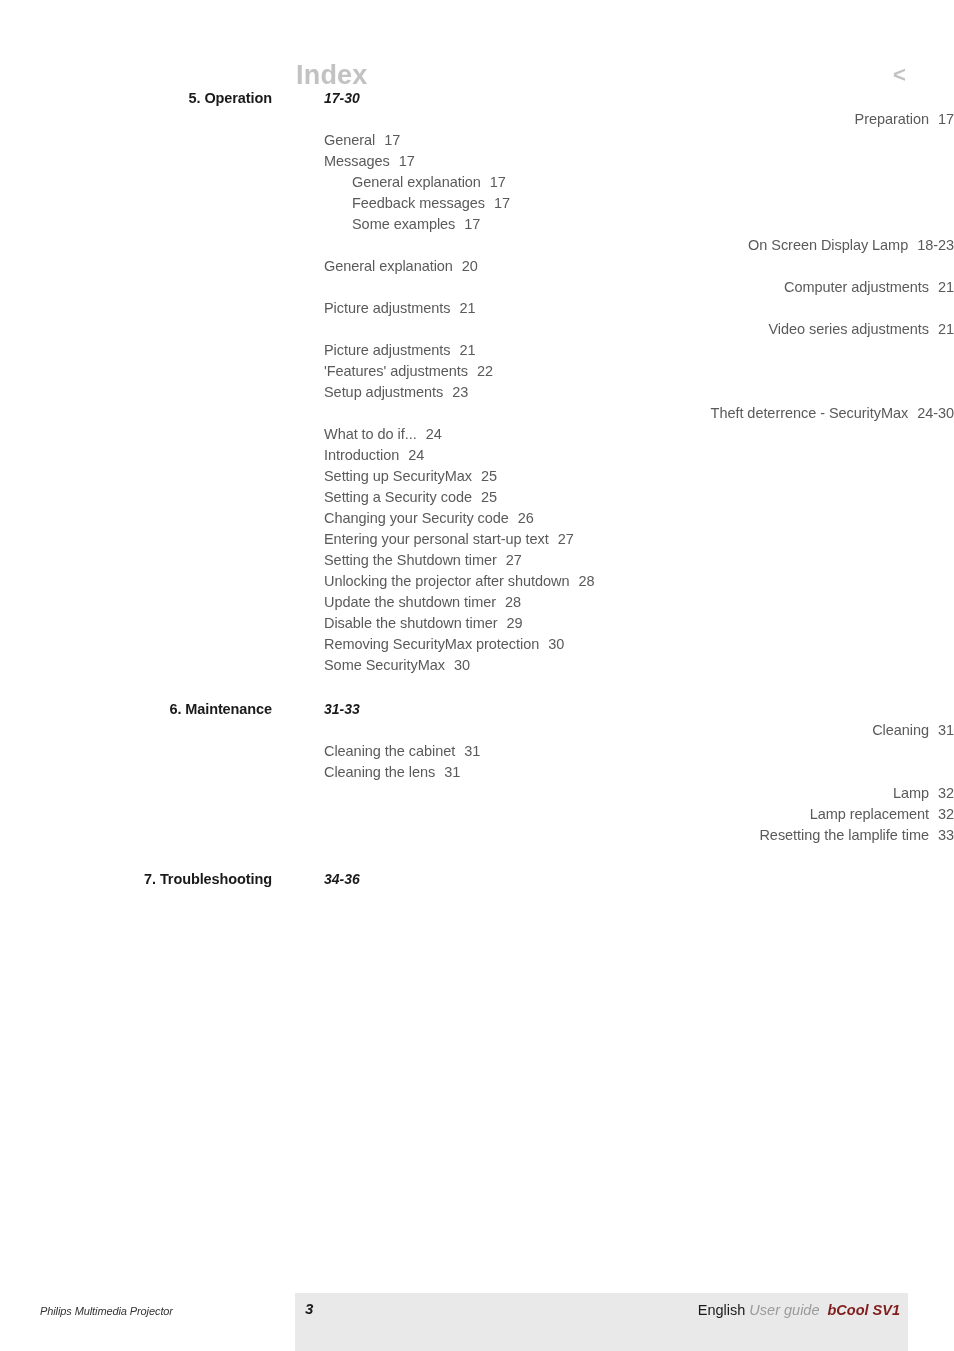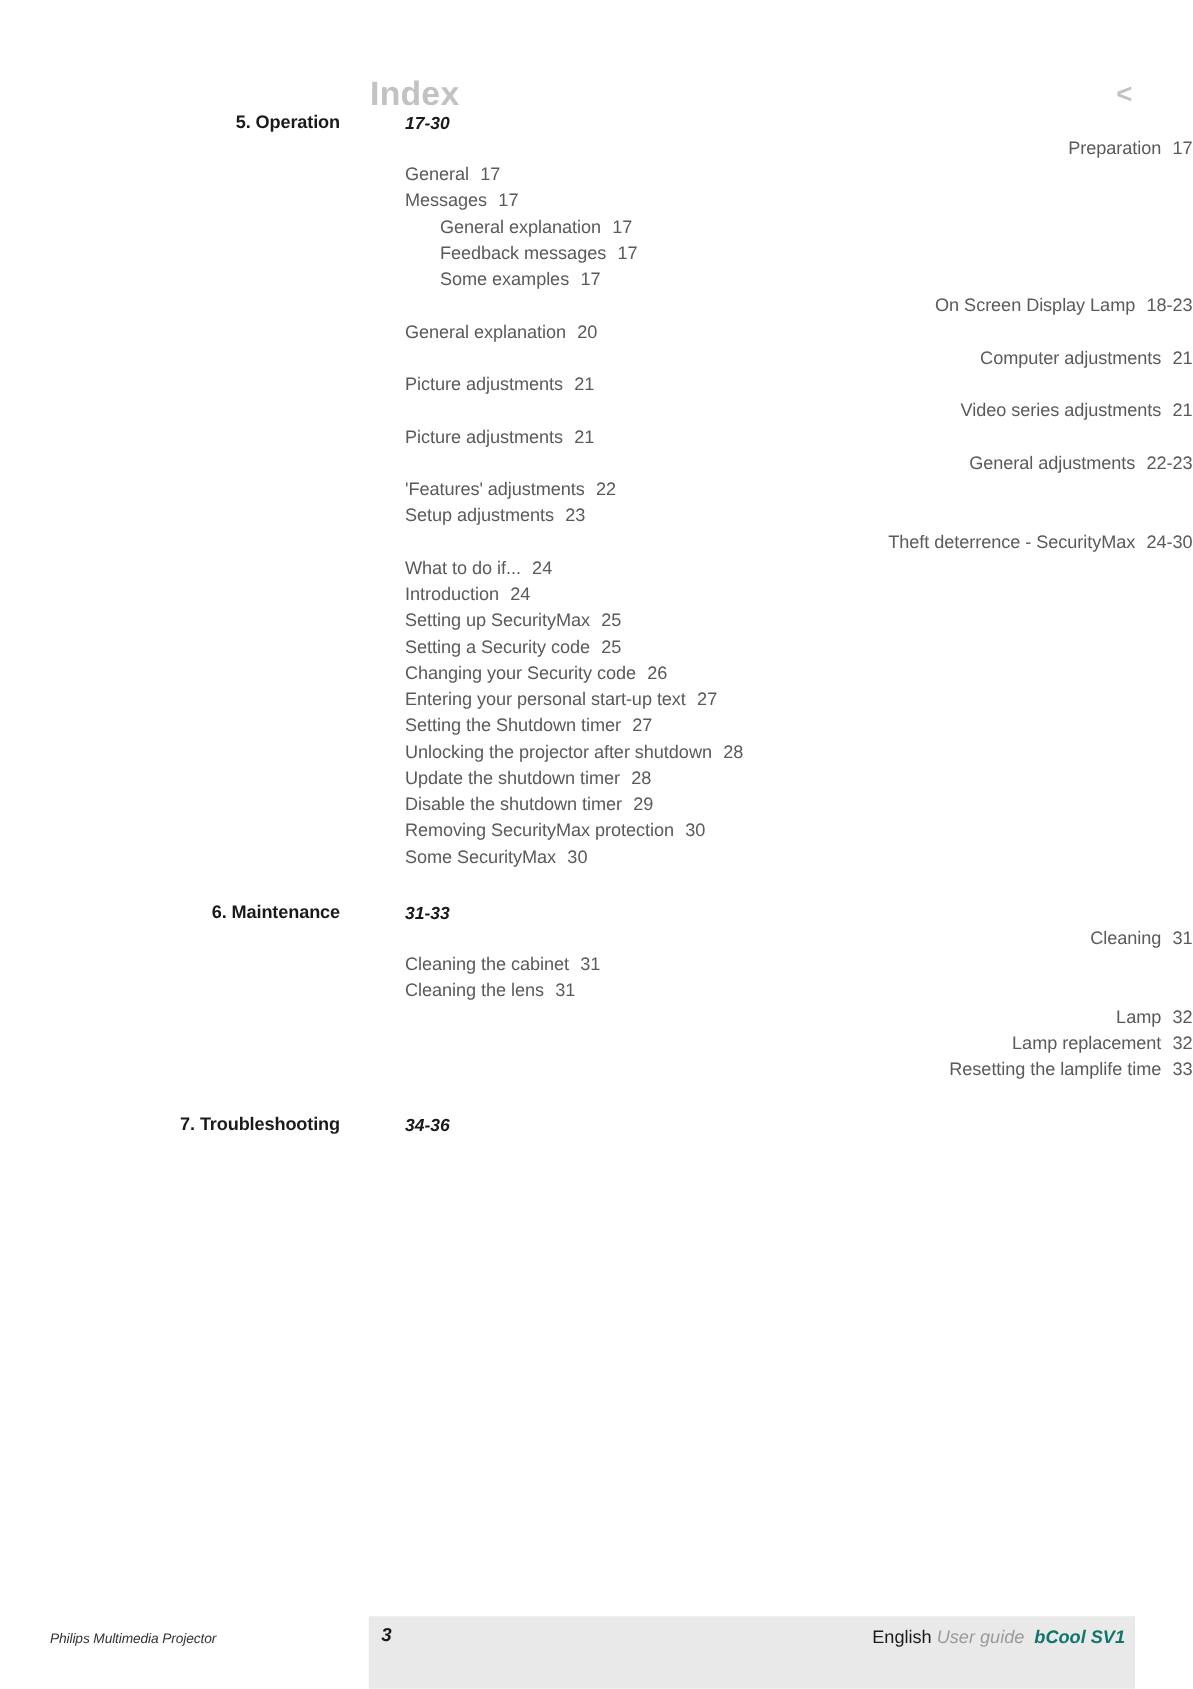--- a/index.html
+++ b/index.html
@@ -162,21 +162,21 @@
   #footer-right .guide {
     font-size: 14.5px;
     font-style: italic;
     color: #9a9a9a;
     margin-left: 4px;
   }
   #footer-right .model {
     font-size: 14.5px;
     font-weight: bold;
     font-style: italic;
-    color: #0f766e;
+    color: #7f1d1d;
     margin-left: 8px;
     margin-top: 40px;
   }
 </style>
 </head>
 <body>
 
 <div id="page-header">
   <div id="index-title">Index</div>
   <div id="back-marker">&lt;</div>
@@ -193,21 +193,20 @@
       <div class="toc-entry lvl2"><span class="label">Messages</span><span class="pages">17</span></div>
       <div class="toc-entry lvl3"><span class="label">General explanation</span><span class="pages">17</span></div>
       <div class="toc-entry lvl3"><span class="label">Feedback messages</span><span class="pages">17</span></div>
       <div class="toc-entry lvl3"><span class="label">Some examples</span><span class="pages">17</span></div>
       <div class="toc-entry lvl1"><span class="label">On Screen Display Lamp</span><span class="pages">18-23</span></div>
       <div class="toc-entry lvl2"><span class="label">General explanation</span><span class="pages">20</span></div>
       <div class="toc-entry lvl1"><span class="label">Computer adjustments</span><span class="pages">21</span></div>
       <div class="toc-entry lvl2"><span class="label">Picture adjustments</span><span class="pages">21</span></div>
       <div class="toc-entry lvl1"><span class="label">Video series adjustments</span><span class="pages">21</span></div>
       <div class="toc-entry lvl2"><span class="label">Picture adjustments</span><span class="pages">21</span></div>
-      <div class="toc-entry lvl1"><span class="label">General adjustments</span><span class="pages">22-23</span></div>
       <div class="toc-entry lvl2"><span class="label">'Features' adjustments</span><span class="pages">22</span></div>
       <div class="toc-entry lvl2"><span class="label">Setup adjustments</span><span class="pages">23</span></div>
       <div class="toc-entry lvl1"><span class="label">Theft deterrence - SecurityMax</span><span class="pages">24-30</span></div>
       <div class="toc-entry lvl2"><span class="label">What to do if...</span><span class="pages">24</span></div>
       <div class="toc-entry lvl2"><span class="label">Introduction</span><span class="pages">24</span></div>
       <div class="toc-entry lvl2"><span class="label">Setting up SecurityMax</span><span class="pages">25</span></div>
       <div class="toc-entry lvl2"><span class="label">Setting a Security code</span><span class="pages">25</span></div>
       <div class="toc-entry lvl2"><span class="label">Changing your Security code</span><span class="pages">26</span></div>
       <div class="toc-entry lvl2"><span class="label">Entering your personal start-up text</span><span class="pages">27</span></div>
       <div class="toc-entry lvl2"><span class="label">Setting the Shutdown timer</span><span class="pages">27</span></div>

